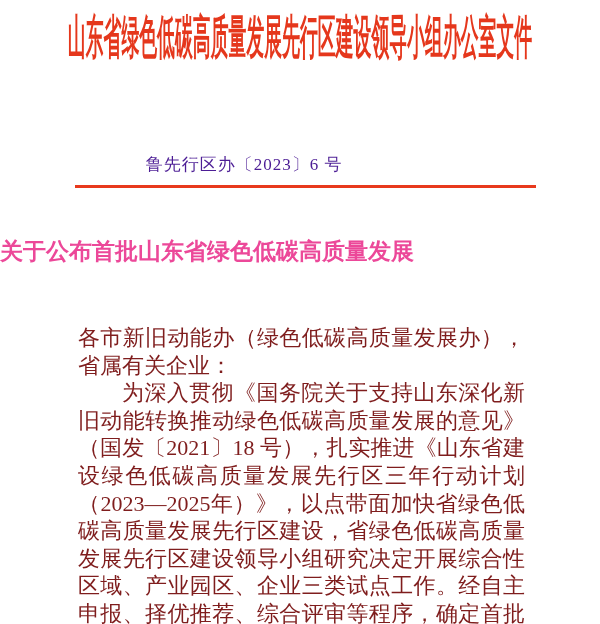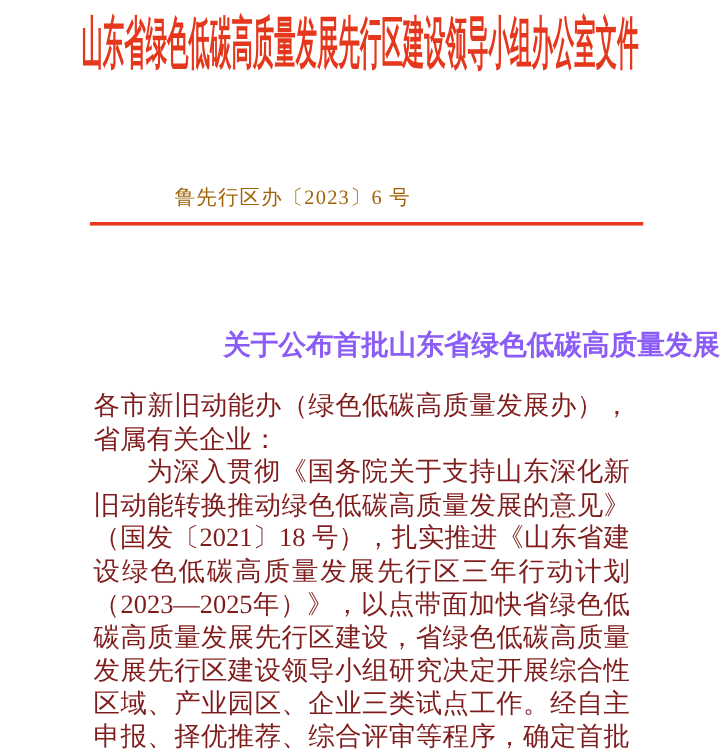--- a/index.html
+++ b/index.html
@@ -32,43 +32,42 @@
   }
   
   .doc-number {
     position: absolute;
     top: 153px;
     left: 0;
     width: 488px;
     text-align: center;
     font-size: 17px;
     letter-spacing: 1px;
-    color: #a16207;
+    color: #4c1d95;
   }
   
   .red-line {
     position: absolute;
     top: 185px;
     left: 75px;
     width: 461px;
     height: 2.5px;
     background: #e8391d;
   }
   
   .notice-title {
     position: absolute;
     top: 236px;
     left: 0;
     width: 600px;
-    text-align: right;
+    text-align: left;
     font-weight: bold;
     font-size: 23px;
     line-height: 31px;
-    color: #8b5cf6;
-    margin-top: 36px;
+    color: #ec4899;
   }
   
   .body-block {
     position: absolute;
     top: 324px;
     left: 78px;
     width: 447px;
     font-size: 22px;
     line-height: 27.6px;
     text-align: justify;

